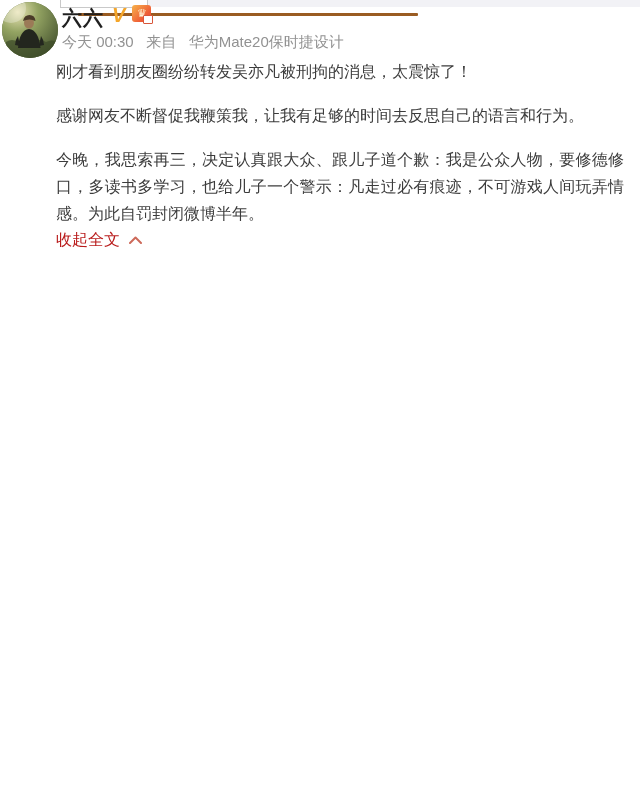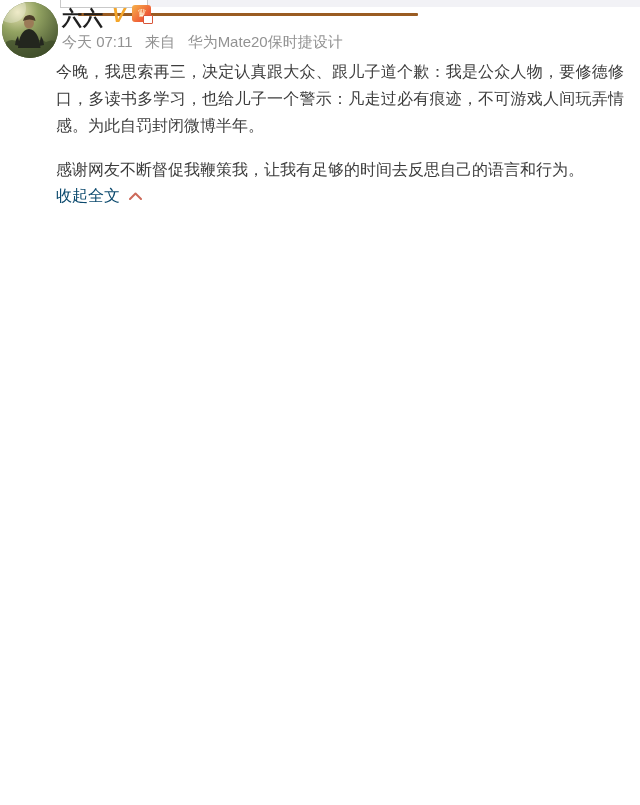--- a/index.html
+++ b/index.html
@@ -39,21 +39,21 @@
   .post-text{
     position:absolute;left:56px;top:58px;width:568px;
     font-size:16px;line-height:27px;color:#3c3c3c;
     text-align:justify;
   }
   .post-text p{margin:0 0 17px 0;}
   .post-text p:last-of-type{margin-bottom:0;}
   
   .collapse-row{
     display:flex;align-items:center;gap:9px;margin-top:2px;
-    font-size:16px;color:#0c4a6e;cursor:pointer;line-height:22px;
+    font-size:16px;color:#b91c1c;cursor:pointer;line-height:22px;
   }
   .caret{display:inline-block;width:13px;height:8px;position:relative;}
   .caret svg{display:block;}
 </style>
 </head>
 <body>
 
 <div class="top-strip"></div>
 <div class="artifact-box"></div>
 <div class="artifact-line"></div>
@@ -81,30 +81,31 @@
 <div class="author-row">
   <span class="author-name">六六</span>
   <span class="v-badge">V</span>
   <span class="vip-badge">
     <span class="crown">♛</span>
     <span class="corner"></span>
   </span>
 </div>
 
 <div class="meta-row">
-  <span>今天 07:11</span>
+  <span>今天 00:30</span>
   <span>&nbsp;</span>
   <span>来自</span>
   <span>&nbsp;</span>
   <span class="src-link">华为Mate20保时捷设计</span>
 </div>
 
 <div class="post-text">
+  <p>刚才看到朋友圈纷纷转发吴亦凡被刑拘的消息，太震惊了！</p>
+  <p>感谢网友不断督促我鞭策我，让我有足够的时间去反思自己的语言和行为。</p>
   <p>今晚，我思索再三，决定认真跟大众、跟儿子道个歉：我是公众人物，要修德修口，多读书多学习，也给儿子一个警示：凡走过必有痕迹，不可游戏人间玩弄情感。为此自罚封闭微博半年。</p>
-  <p>感谢网友不断督促我鞭策我，让我有足够的时间去反思自己的语言和行为。</p>
 
   <div class="collapse-row">
     <span>收起全文</span>
     <span class="caret">
       <svg width="13" height="8" viewBox="0 0 13 8">
         <polyline points="1,7 6.5,1.5 12,7" fill="none" stroke="#cd6a5a" stroke-width="2" stroke-linecap="round" stroke-linejoin="round"></polyline>
       </svg>
     </span>
   </div>
 </div>

